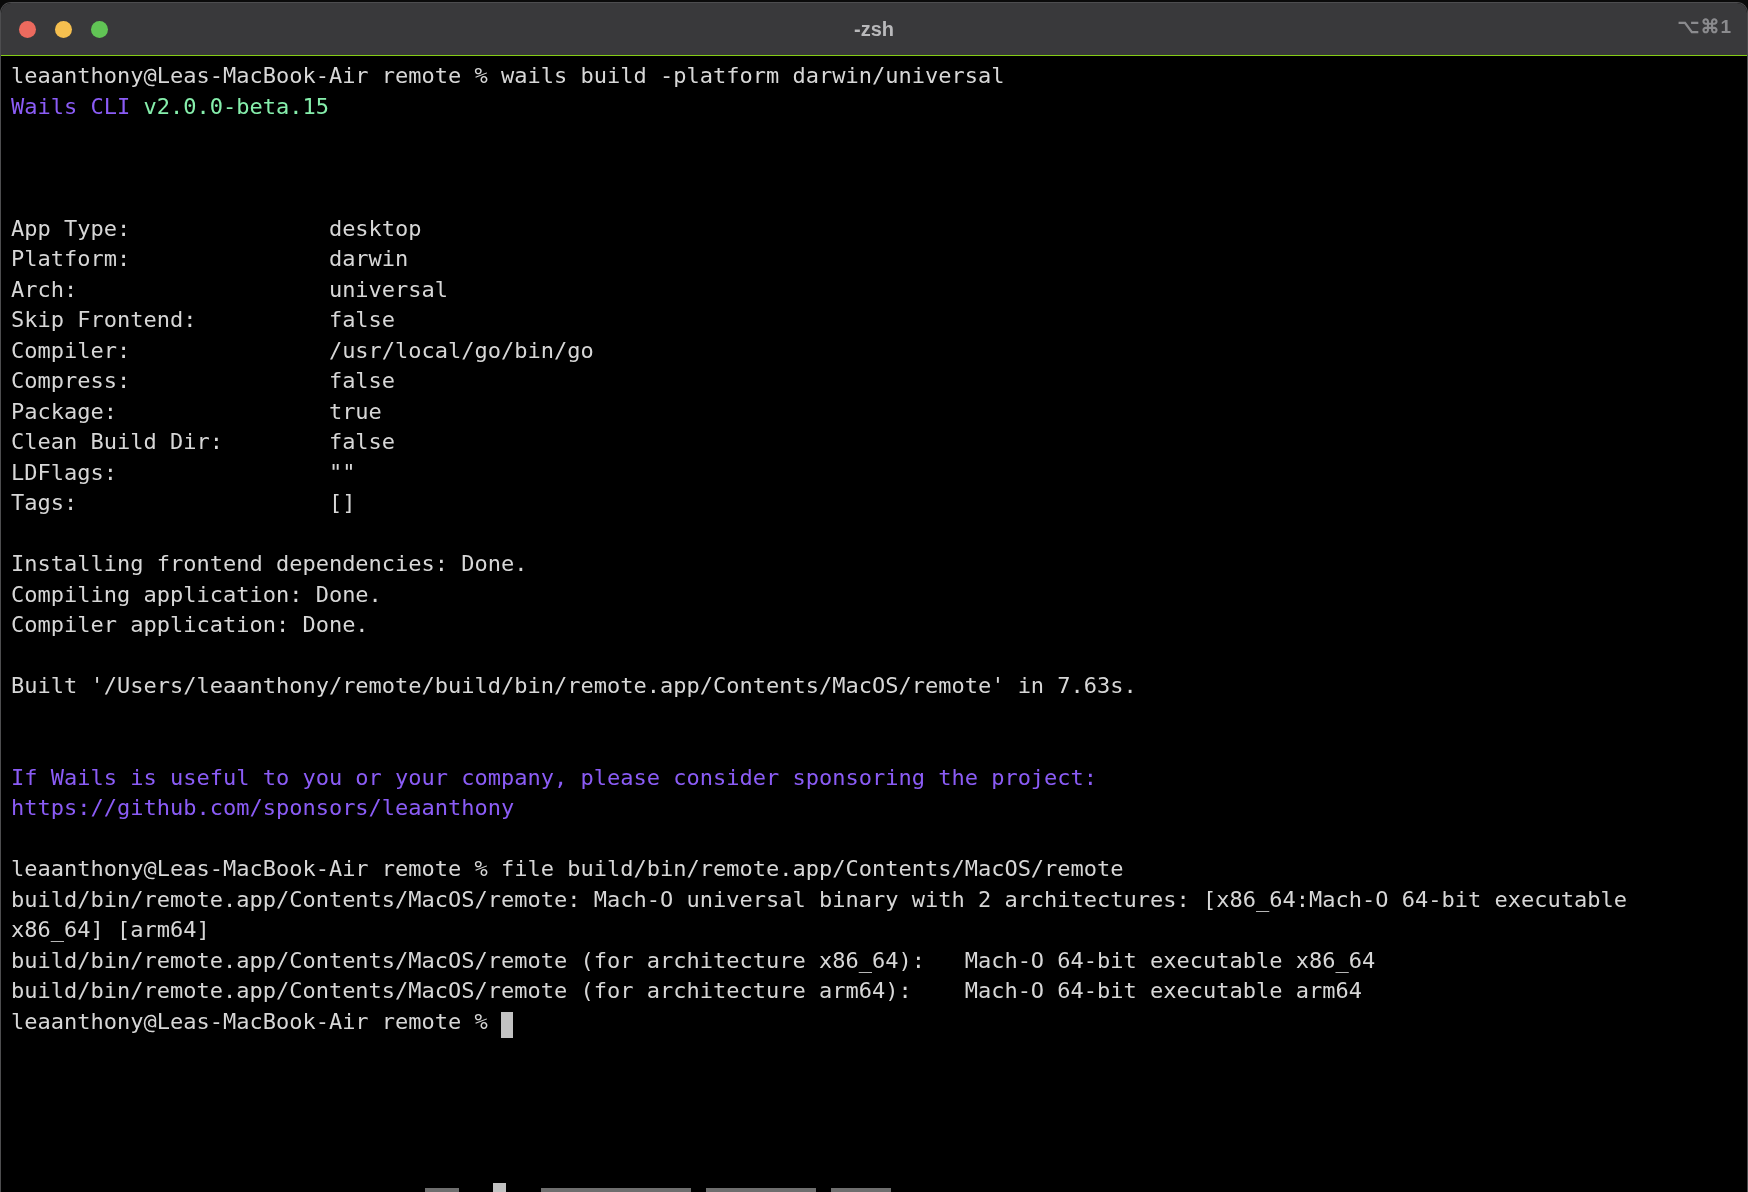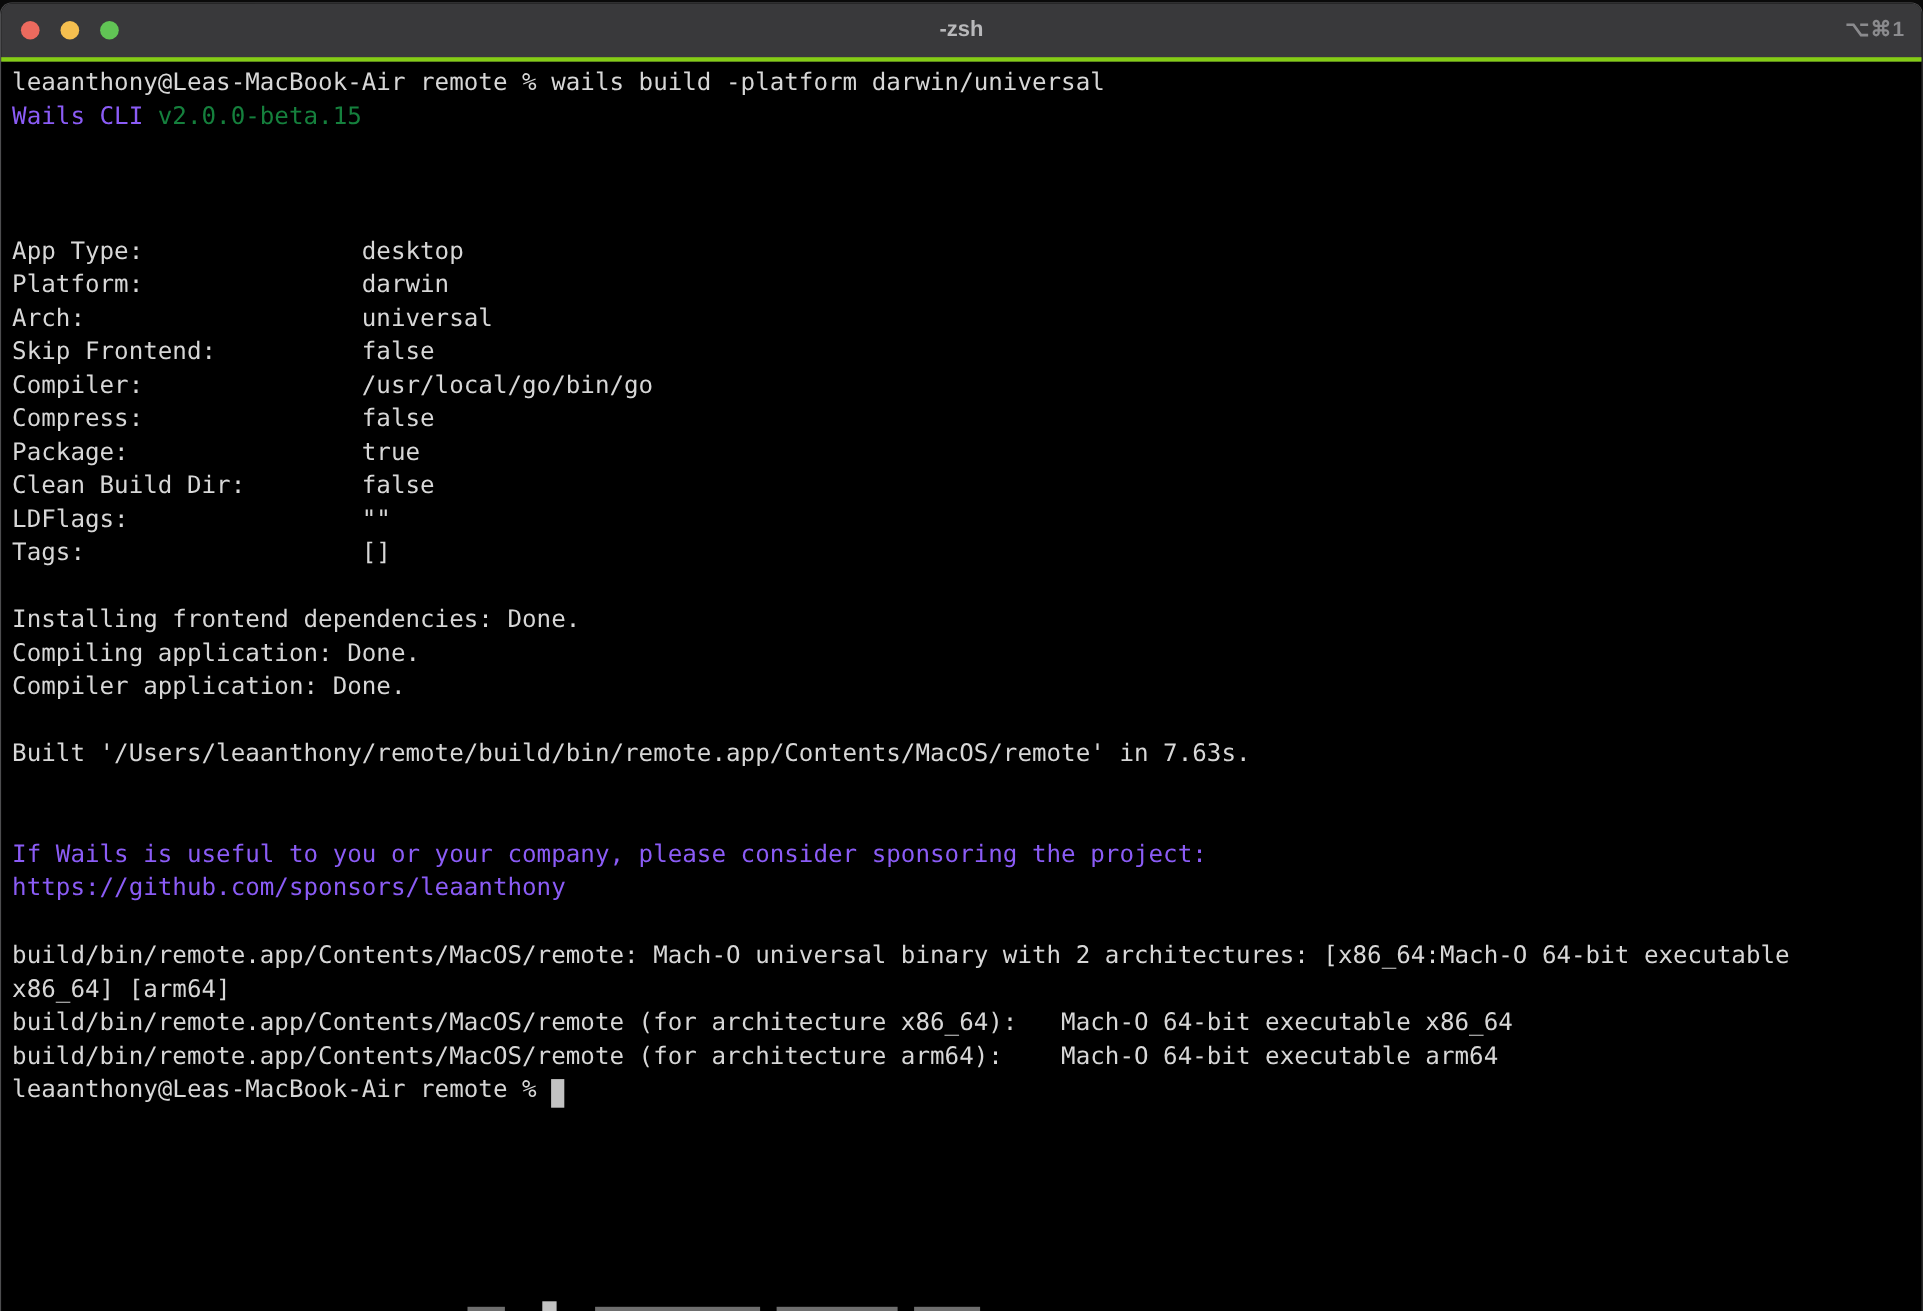--- a/index.html
+++ b/index.html
@@ -15,21 +15,21 @@
     background: #000000;
     border: 1px solid #4d4d4f;
     border-bottom: none;
     border-radius: 11px 11px 0 0;
     overflow: hidden;
   }
   .titlebar {
     position: relative;
     height: 53px;
     background: #39393b;
-    border-bottom: 4px solid #84cc16;
+    border-bottom: 1px solid #84cc16;
     display: flex;
     align-items: center;
   }
   .traffic-lights {
     display: flex;
     gap: 19px;
     padding-left: 18px;
     align-items: center;
   }
   .light {
@@ -66,21 +66,21 @@
     position: relative;
     padding: 5px 4px 0 10px;
     font-size: 22px;
     line-height: 30.5px;
     color: #d7d7d7;
     cursor: text;
   }
   .line { white-space: pre; min-height: 30.5px; }
   .c-fg     { color: #d7d7d7; }
   .c-yellow { color: #8b5cf6; }
-  .c-red    { color: #15803d; }
+  .c-red    { color: #86efac; }
   .cursor {
     display: inline-block;
     width: 12.3px;
     height: 26px;
     background: #c2c2c2;
     vertical-align: text-bottom;
     transform: translateY(4px);
   }
   
   .clipped-fragments { position: absolute; left: 0; right: 0; bottom: 0; height: 9px; }
@@ -121,20 +121,21 @@
       <div class="line"><span class="c-fg">Installing frontend dependencies: Done.</span></div>
       <div class="line"><span class="c-fg">Compiling application: Done.</span></div>
       <div class="line"><span class="c-fg">Compiler application: Done.</span></div>
       <div class="line">&nbsp;</div>
       <div class="line"><span class="c-fg">Built '/Users/leaanthony/remote/build/bin/remote.app/Contents/MacOS/remote' in 7.63s.</span></div>
       <div class="line">&nbsp;</div>
       <div class="line">&nbsp;</div>
       <div class="line"><span class="c-yellow">If Wails is useful to you or your company, please consider sponsoring the project:</span></div>
       <div class="line"><span class="c-yellow">https://github.com/sponsors/leaanthony</span></div>
       <div class="line">&nbsp;</div>
+      <div class="line"><span class="c-fg">leaanthony@Leas-MacBook-Air remote % file build/bin/remote.app/Contents/MacOS/remote</span></div>
       <div class="line"><span class="c-fg">build/bin/remote.app/Contents/MacOS/remote: Mach-O universal binary with 2 architectures: [x86_64:Mach-O 64-bit executable</span></div>
       <div class="line"><span class="c-fg">x86_64] [arm64]</span></div>
       <div class="line"><span class="c-fg">build/bin/remote.app/Contents/MacOS/remote (for architecture x86_64):   Mach-O 64-bit executable x86_64</span></div>
       <div class="line"><span class="c-fg">build/bin/remote.app/Contents/MacOS/remote (for architecture arm64):    Mach-O 64-bit executable arm64</span></div>
       <div class="line"><span class="c-fg">leaanthony@Leas-MacBook-Air remote % </span><span class="cursor"></span></div>
     </div>
 
   <div class="clipped-fragments">
     <span class="frag" style="left:424px; width:34px; height:4px;"></span>
     <span class="frag bright" style="left:492px; width:13px; height:9px;"></span>

